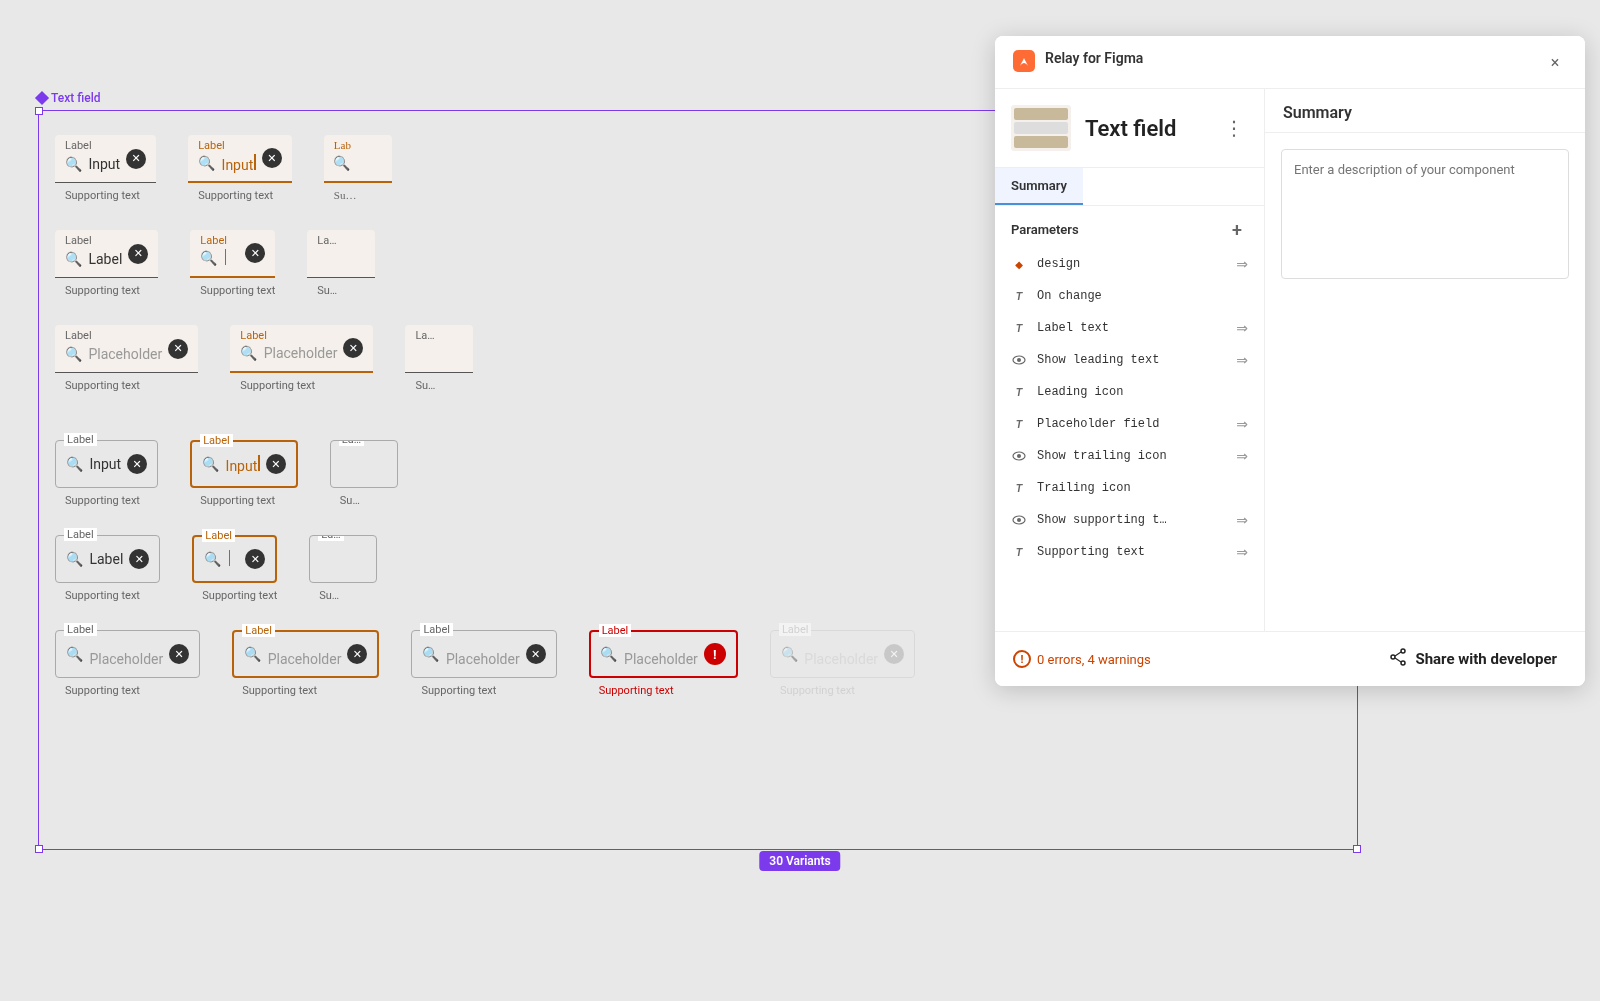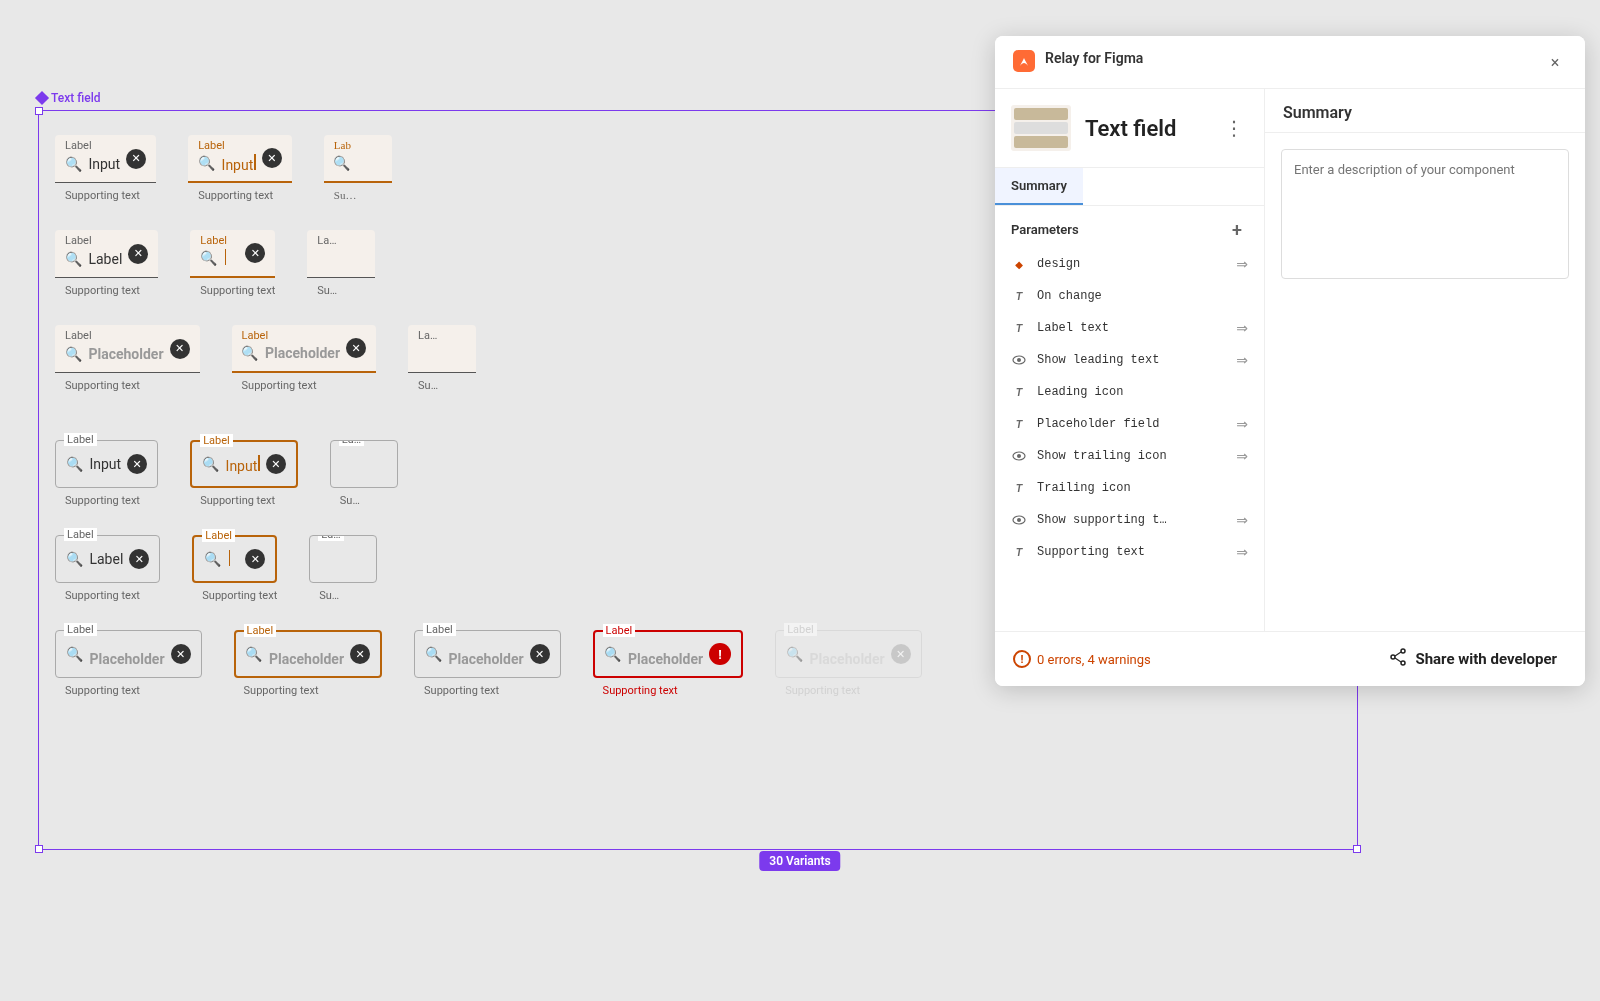--- a/index.html
+++ b/index.html
@@ -164,21 +164,20 @@
       font-size: 14px;
       color: #333;
       margin-top: 10px;
     }
 
     .tf-placeholder {
       flex: 1;
       font-size: 14px;
       color: #999;
       margin-top: 10px;
-      font-weight: bold;
     }
 
     .tf-input-text {
       flex: 1;
       font-size: 14px;
       color: #333;
     }
 
     .tf-close-btn {
       width: 20px;

